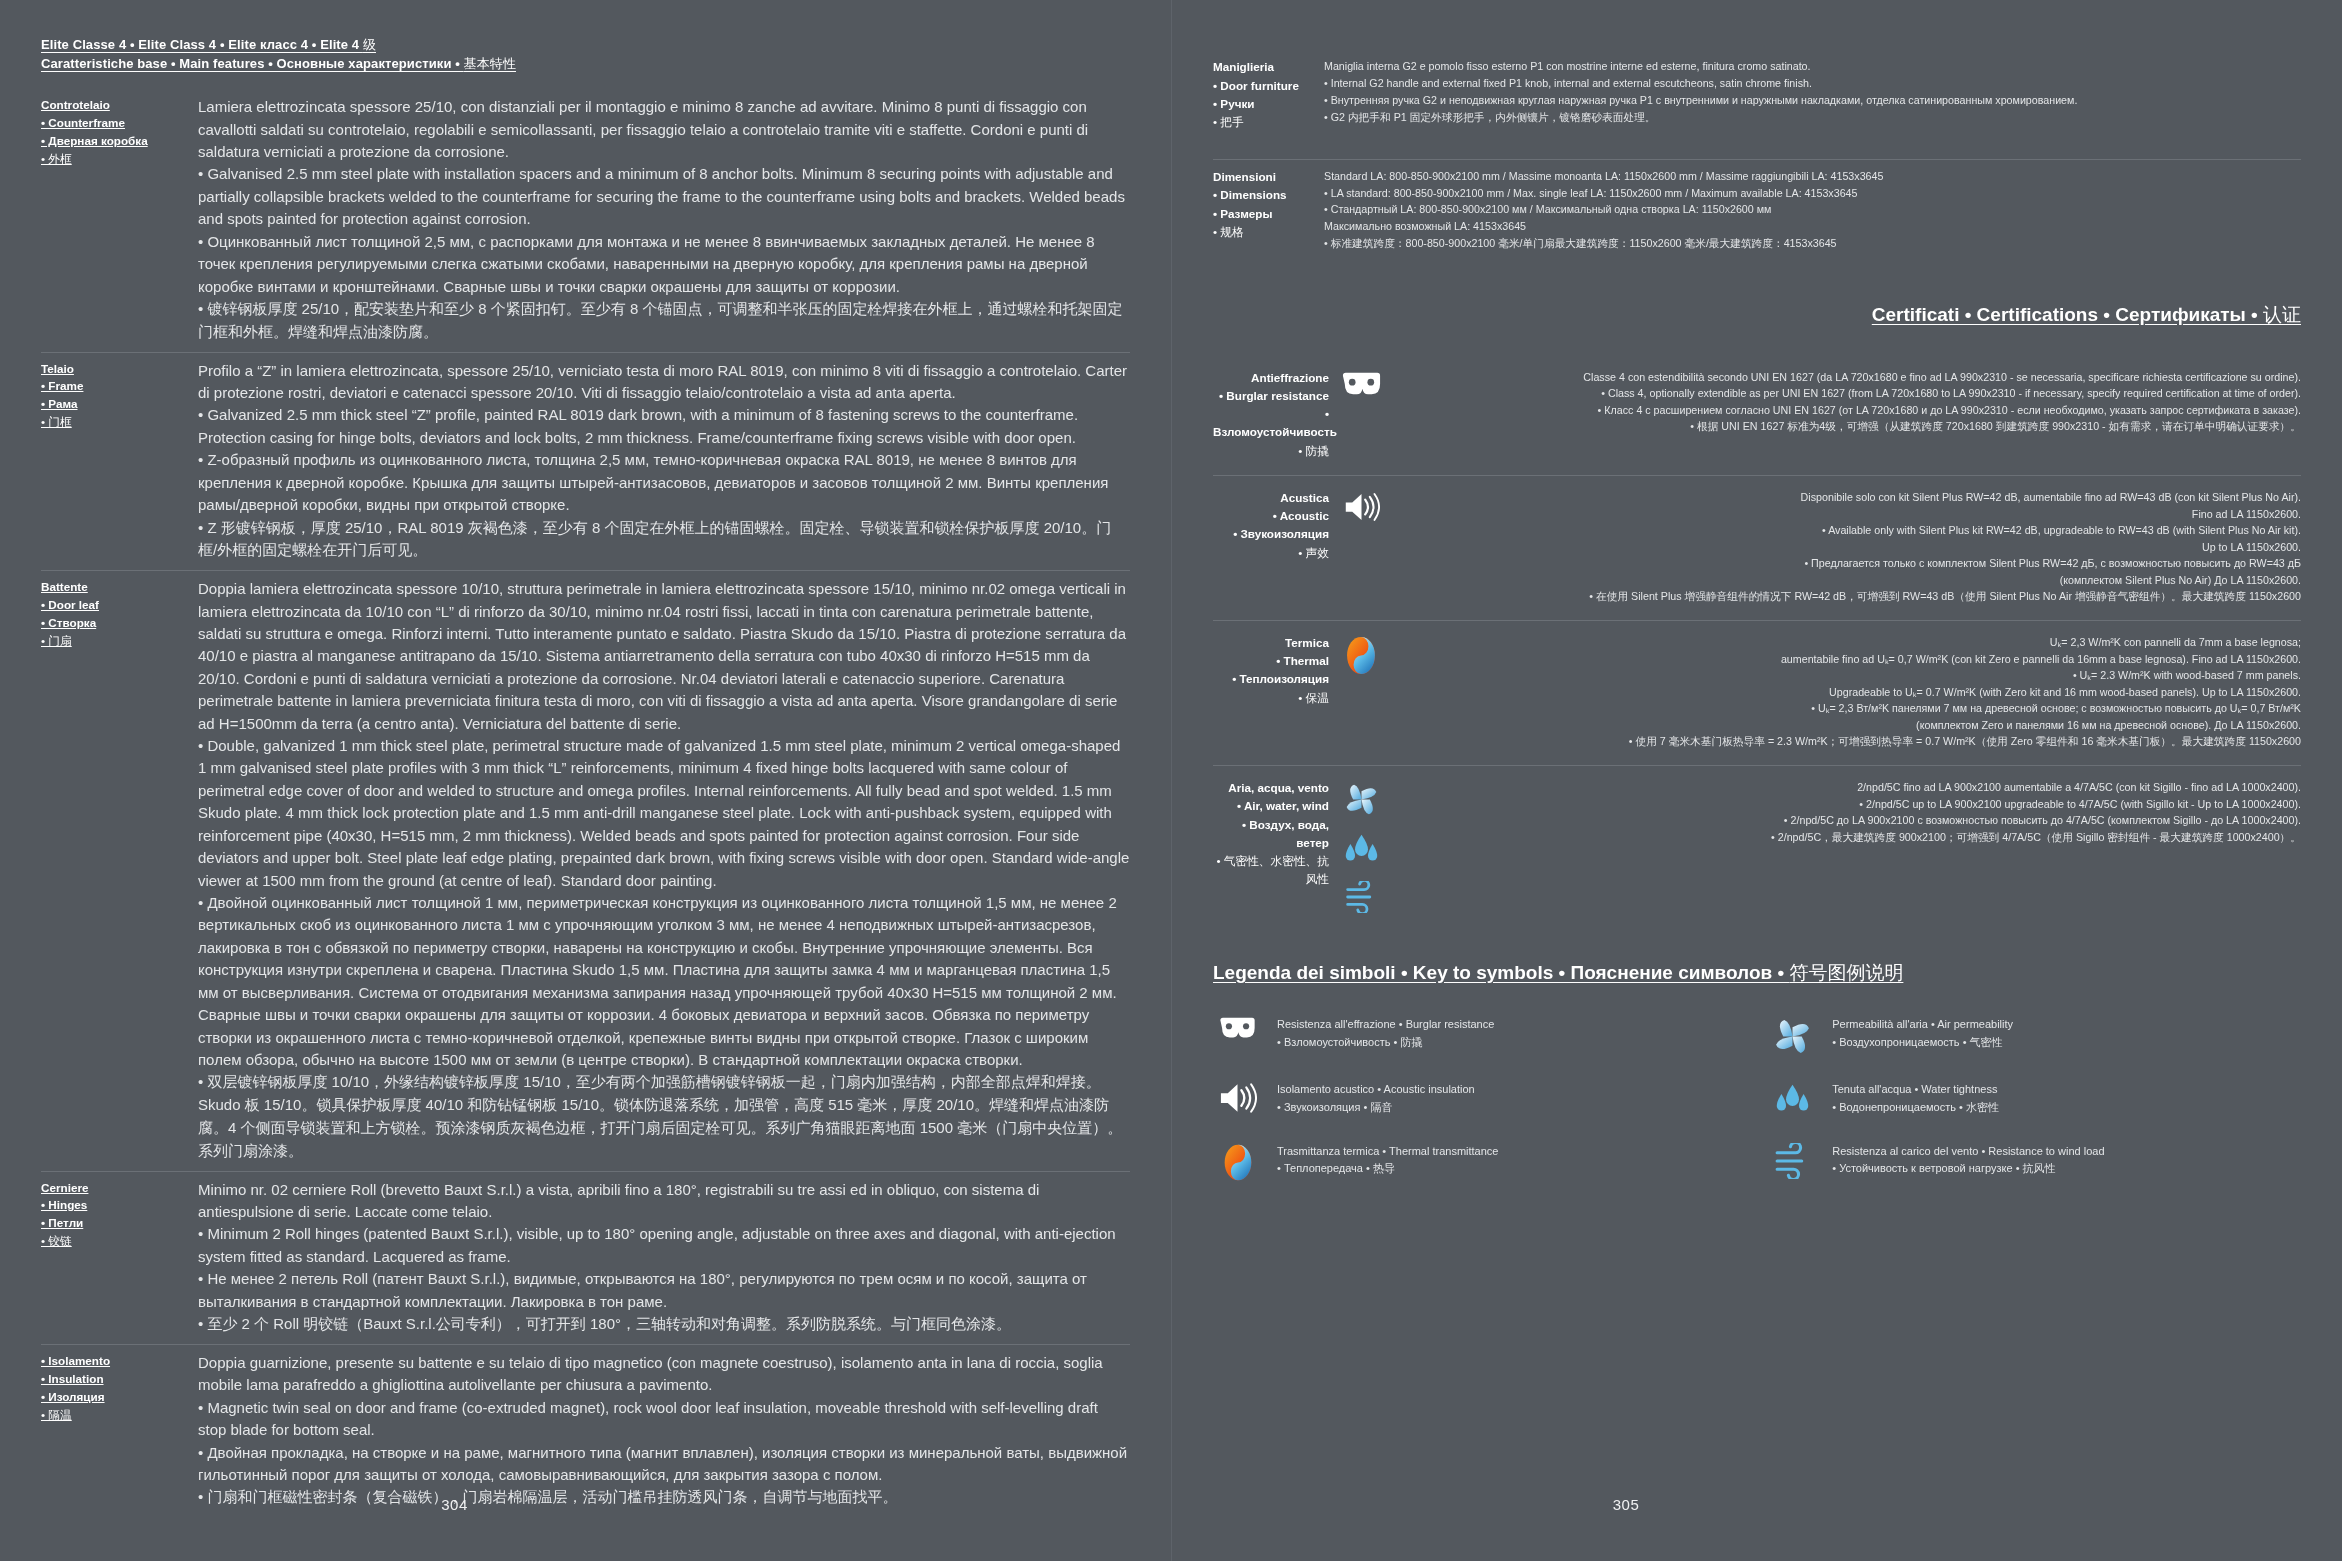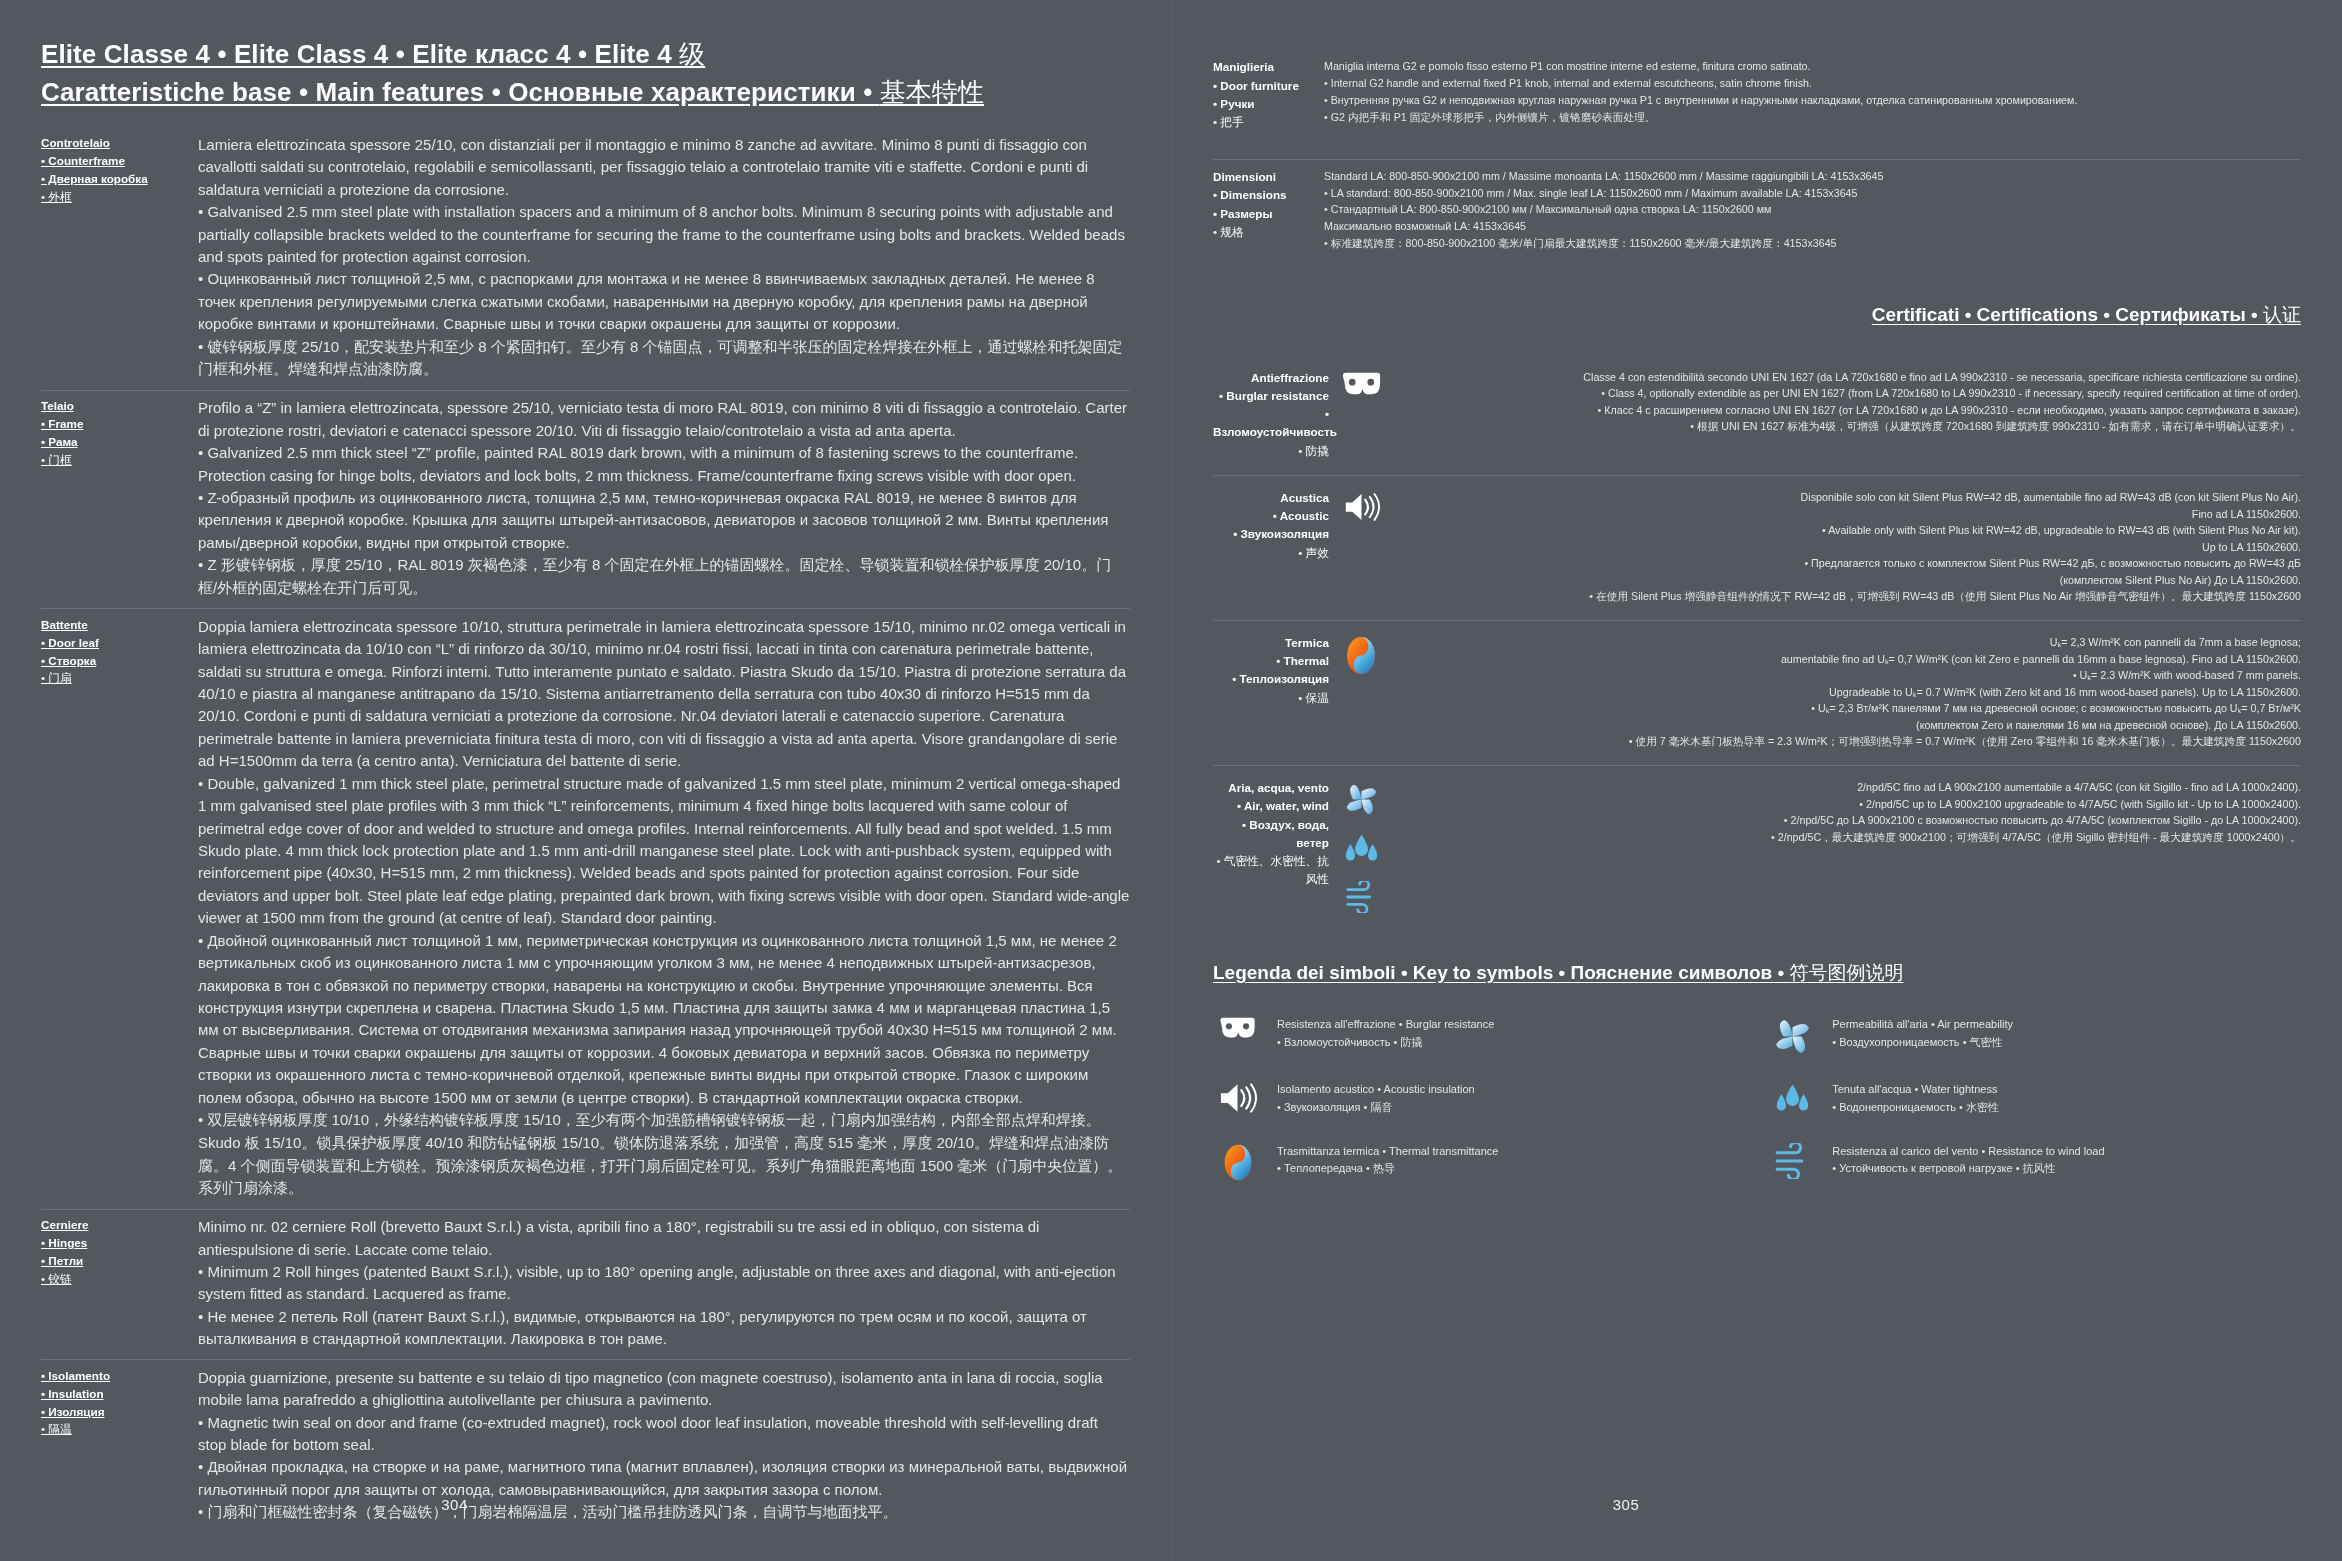--- a/index.html
+++ b/index.html
@@ -9,21 +9,21 @@
     font-family: "Liberation Sans", sans-serif;
     color: #e9eaec;
     overflow: hidden;
   }
   .spread { position: relative; width: 2342px; height: 1562px; display: flex; }
   .page { position: relative; width: 1171px; height: 1562px; padding: 36px 41px 0 41px; }
   .page.right { border-left: 0.9px solid #5e636a; }
 
   
   .doc-title {
-    font-size: 26px; font-weight: bold; letter-spacing: 0.1px;
+    font-size: 13px; font-weight: bold; letter-spacing: 0.1px;
     text-decoration: underline; text-underline-offset: 2.8px;
     line-height: 1.45; color: #ffffff; white-space: nowrap;
   }
   .doc-title .cjk { text-decoration: none; font-weight: normal; }
   .section-title {
     font-size: 19px; font-weight: bold;
     text-decoration: underline; text-underline-offset: 2.8px;
     color: #ffffff; margin-bottom: 28px; white-space: nowrap;
   }
   .section-title .cjk { text-decoration: none; font-weight: normal; }
@@ -145,20 +145,21 @@
         <div class="feature-labels">
           <div class="lbl">Cerniere</div>
           <div class="lbl">• Hinges</div>
           <div class="lbl">• Петли</div>
           <div class="lbl cjk">• 铰链</div>
         </div>
         <div class="feature-body">
           <p>Minimo nr. 02 cerniere Roll (brevetto Bauxt S.r.l.) a vista, apribili fino a 180°, registrabili su tre assi ed in obliquo, con sistema di antiespulsione di serie. Laccate come telaio.</p>
           <p>• Minimum 2 Roll hinges (patented Bauxt S.r.l.), visible, up to 180° opening angle, adjustable on three axes and diagonal, with anti-ejection system fitted as standard. Lacquered as frame.</p>
           <p>• Не менее 2 петель Roll (патент Bauxt S.r.l.), видимые, открываются на 180°, регулируются по трем осям и по косой, защита от выталкивания в стандартной комплектации. Лакировка в тон раме.</p>
+          <p class="cjk">• 至少 2 个 Roll 明铰链（Bauxt S.r.l.公司专利），可打开到 180°，三轴转动和对角调整。系列防脱系统。与门框同色涂漆。</p>
         </div>
       </div>
 
       <div class="feature-row">
         <div class="feature-labels">
           <div class="lbl">• Isolamento</div>
           <div class="lbl">• Insulation</div>
           <div class="lbl">• Изоляция</div>
           <div class="lbl cjk">• 隔温</div>
         </div>

